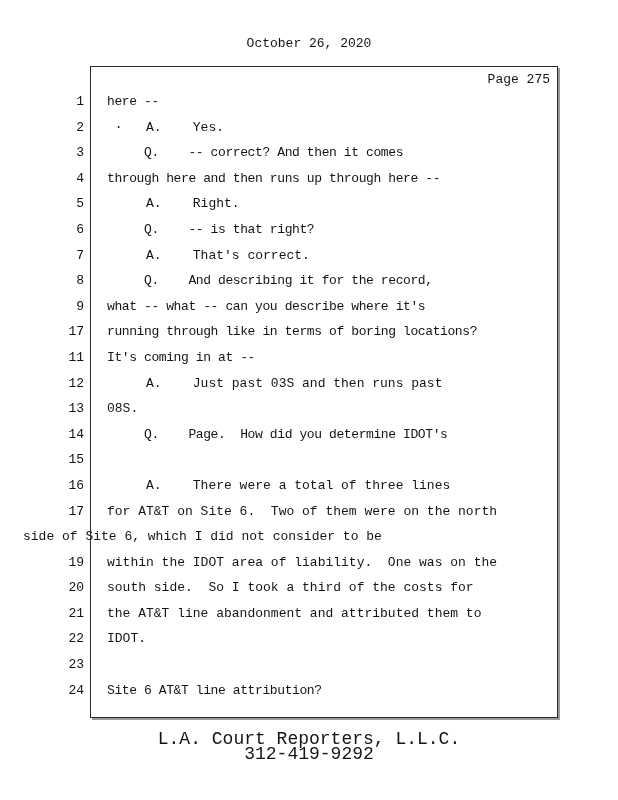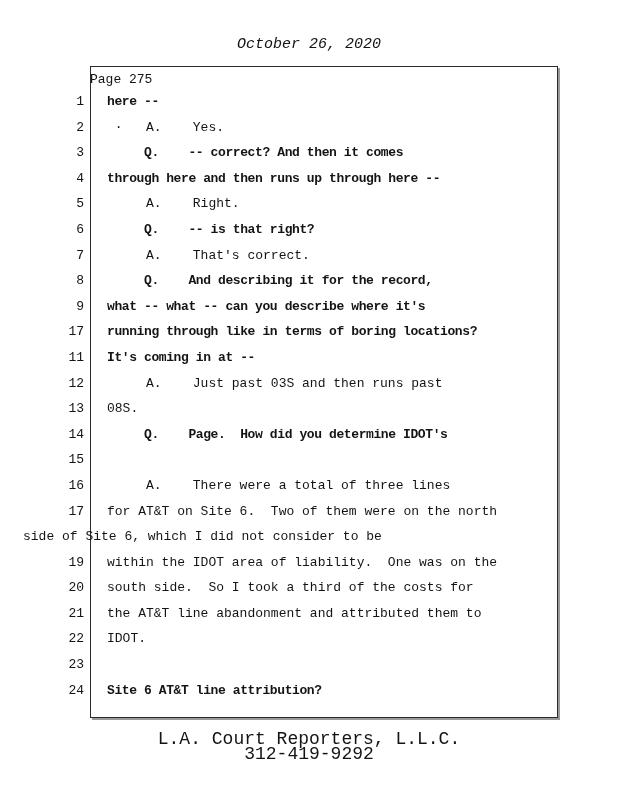--- a/index.html
+++ b/index.html
@@ -15,38 +15,38 @@
     height: 800px;
     background: #ffffff;
     overflow: hidden;
   }
   .header-date {
     position: absolute;
     top: 36px;
     left: 0;
     width: 100%;
     text-align: center;
-    font-size: 15px;
-    font-style: italic;
+    font-size: 13px;
   }
   .transcript-box {
     position: absolute;
     left: 90px;
     top: 66px;
     width: 468px;
     height: 652px;
     border: 1px solid #2b2b2b;
     box-shadow: 2px 2px 0 #9a9a9a;
     background: transparent;
   }
   .page-label {
     position: absolute;
     top: 72px;
     left: 90px;
     width: 460px;
+    text-align: right;
     font-size: 13px;
   }
   .lines {
     position: absolute;
     top: 89px;
     left: 0;
     width: 100%;
   }
   .line {
     display: flex;
@@ -57,21 +57,21 @@
   .line-num {
     flex: 0 0 84px;
     width: 84px;
     text-align: right;
   }
   .line-text {
     margin-left: 23px;
     white-space: pre;
   }
   .line.bold .line-text {
-    font-weight: bold;
+    font-weight: normal;
     letter-spacing: -0.4px;
   }
   .footer {
     position: absolute;
     top: 732px;
     left: 0;
     width: 100%;
     text-align: center;
     font-size: 18px;
     line-height: 15px;

